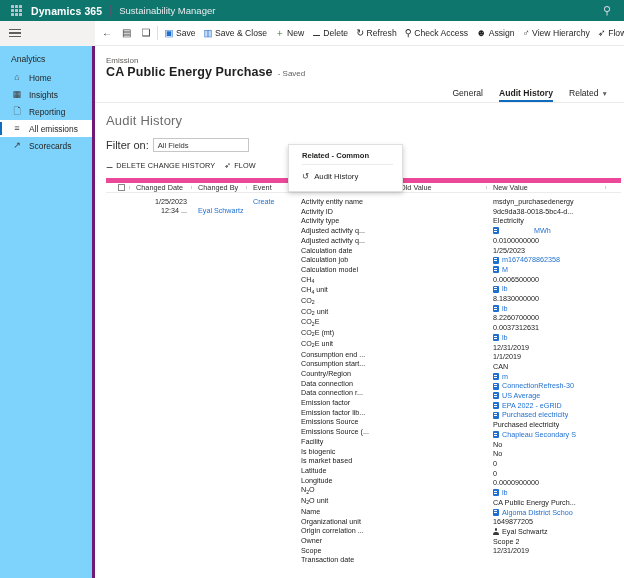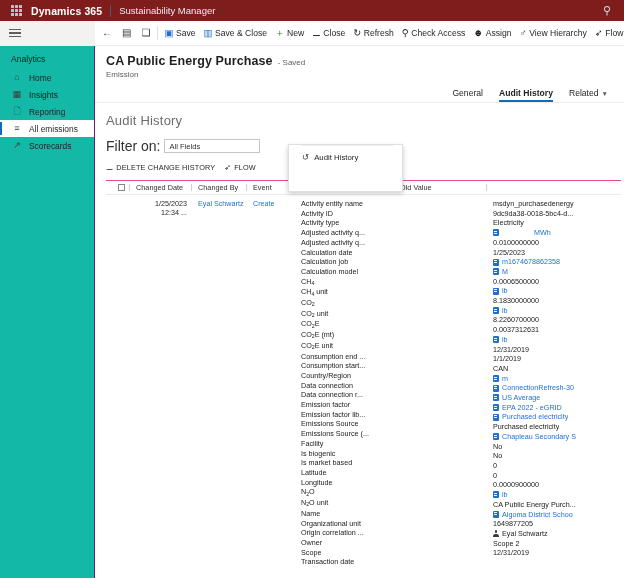--- a/index.html
+++ b/index.html
@@ -7,21 +7,21 @@
     margin: 0; padding: 0;
     width: 624px; height: 578px;
     overflow: hidden;
     background: #ffffff;
     font-family: "Liberation Sans", sans-serif;
     color: #1b1a19;
   }
   
   #topbar {
     height: 21px;
-    background: #7f1d1d;
+    background: #0f766e;
     display: flex;
     align-items: center;
     color: #ffffff;
     padding: 7px 6px;
     position: relative;
   }
   #waffle {
     width: 14px; height: 14px;
     display: grid;
     grid-template-columns: repeat(3, 3px);
@@ -65,22 +65,22 @@
   .blue { color: #1f6fd0; }
   .green { color: #2e7d32; }
   .chev { font-size: 6.5px; color: #605e5c; margin-left: 3px; }
 
   
   #body { display: flex; height: calc(578px - 21px - 25px); }
 
   
   #sidebar {
     width: 95px; min-width: 95px;
-    background: #14b8a6;
-    border-right: 1px solid #701a75;
+    background: #7dd3fc;
+    border-right: 3px solid #701a75;
     padding-top: 4px;
     position: relative;
   }
   #sb-title {
     font-size: 8.6px; color: #201f1e; font-weight: normal;
     padding: 4px 0 5px 11px;
   }
   .sb-item {
     display: flex; align-items: center;
     height: 17px; padding-left: 11px;
@@ -131,51 +131,51 @@
     padding: 6px 0 4px 13px;
   }
   #fly-rule { height:1px; background:#edebe9; margin: 0 9px 0 13px; }
   #fly-item { display:flex; align-items:center; font-size: 7.8px; color:#201f1e; padding: 6px 0 0 13px; cursor:default; }
   #fly-item .gl { font-size: 8.5px; margin-right:5px; color:#3b3a39; }
 
   
   #section { margin: 10px 0 0 11px; }
   #sec-title { font-size: 13px; color: #6d6c6b; font-weight: normal; letter-spacing:.2px; }
   #filterrow { display:flex; align-items:center; margin-top: 10px; }
-  #filter-label { font-size: 14px; color:#323130; margin-right: 4px; }
+  #filter-label { font-size: 11px; color:#323130; margin-right: 4px; }
   #filter-box {
     width: 96px; height: 14px;
     border: 1px solid #c8c6c4; background:#fff;
     font-size: 7.6px; color:#323130;
     display:flex; align-items:center; padding-left:4px;
   }
 
   
   #actbar { display:flex; align-items:center; margin: 9px 0 0 11px; }
   .act { display:flex; align-items:center; font-size: 7.3px; color:#201f1e; margin-right: 9px; letter-spacing:.15px; cursor:default;}
   .act .gl { font-size: 8px; margin-right: 3px; line-height:1; }
 
   
   #grid { margin: 8px 0 0 11px; margin-right: 3px; }
   #grid-head {
     display:flex; align-items:flex-end; height: 15px;
-    border-top: 1px solid #ec4899;
+    border-top: 5px solid #ec4899;
     border-bottom: 1px solid #edebe9;
     font-size: 7.3px; color: #323130;
   }
   .hcell { position: relative; padding-left: 8px; display:flex; align-items:center; height:100%; }
   .hcell::before {
     content:''; position:absolute; left:1px; top:3px; bottom:3px; width:1px; background:#d2d0ce;
   }
   .hcell.nobar::before { display:none; }
   #hcb { width: 22px; display:flex; align-items:center; justify-content:center; }
   .cbox { width: 7px; height: 7px; border:1px solid #8a8886; background:#fff; }
 
   .w-date { width: 62px; }
-  .w-by   { width: 55px; }
+  .w-by   { width: 55px; margin-top: 9px; }
   .w-ev   { width: 48px; }
   .w-fld  { width: 99px; }
   .w-old  { width: 93px; }
   .w-new  { width: 119px; }
   .w-end  { width: 10px; }
 
   #grid-row { display:flex; font-size: 7.2px; padding-top: 4px; }
   .dcell { padding-left: 8px; }
   .dcell.ev { color:#1f6fd0; }
   .dcell.by { color:#1f6fd0; }
@@ -248,21 +248,21 @@
     <div class="cmd">
         <span class="gl blue">▥</span>
         <span>Save &amp; Close</span>
       </div>
     <div class="cmd">
         <span class="gl green">＋</span>
         <span>New</span>
       </div>
     <div class="cmd">
         <span class="gl">⚊</span>
-        <span>Close</span>
+        <span>Delete</span>
       </div>
     <div class="cmd">
         <span class="gl">↻</span>
         <span>Refresh</span>
       </div>
     <div class="cmd">
         <span class="gl">⚲</span>
         <span>Check Access</span>
       </div>
     <div class="cmd">
@@ -304,25 +304,25 @@
     </div>
     <div class="sb-item">
       <span class="sb-ico">↗</span>
       <span>Scorecards</span>
     </div>
   </div>
 
   <div id="main">
 
     <div id="recordhead">
+      <div id="rec-sub">Emission</div>
       <div id="rec-title-line">
         <span id="rec-title">CA Public Energy Purchase</span>
         <span id="rec-saved">- Saved</span>
       </div>
-      <div id="rec-sub">Emission</div>
     </div>
 
     <div id="tabs">
       <div class="tab"><span>General</span></div>
       <div class="tab sel"><span>Audit History</span></div>
       <div class="tab"><span>Related</span><span class="chev">▼</span></div>
     </div>
     <div id="tabs-rule"></div>
 
     <div id="section">
@@ -358,20 +358,23 @@
             <span>Changed By</span>
           </div>
         <div class="hcell w-ev">
             <span>Event</span>
           </div>
         <div class="hcell w-fld">
             <span>Changed Field</span>
           </div>
         <div class="hcell w-old">
             <span>Old Value</span>
+          </div>
+        <div class="hcell w-new">
+            <span>New Value</span>
           </div>
         <div class="hcell w-end"></div>
       </div>
 
       <div id="grid-row">
         <div style="width:22px"></div>
         <div class="dcell w-date d-date">1/25/2023 12:34 ...</div>
         <div class="dcell w-by by">Eyal Schwartz</div>
         <div class="dcell w-ev ev">Create</div>
         <div class="dcell w-fld">
@@ -543,20 +546,21 @@
               </div>
               <div>
                 <span class="ntxt">12/31/2019</span>
               </div>
             </div>
           </div>
       </div>
     </div>
 
     <div id="flyout">
+      <div id="fly-head">Related - Common</div>
       <div id="fly-rule"></div>
       <div id="fly-item">
         <span class="gl">↺</span>
         <span>Audit History</span>
       </div>
     </div>
 
   </div>
 </div>
 

